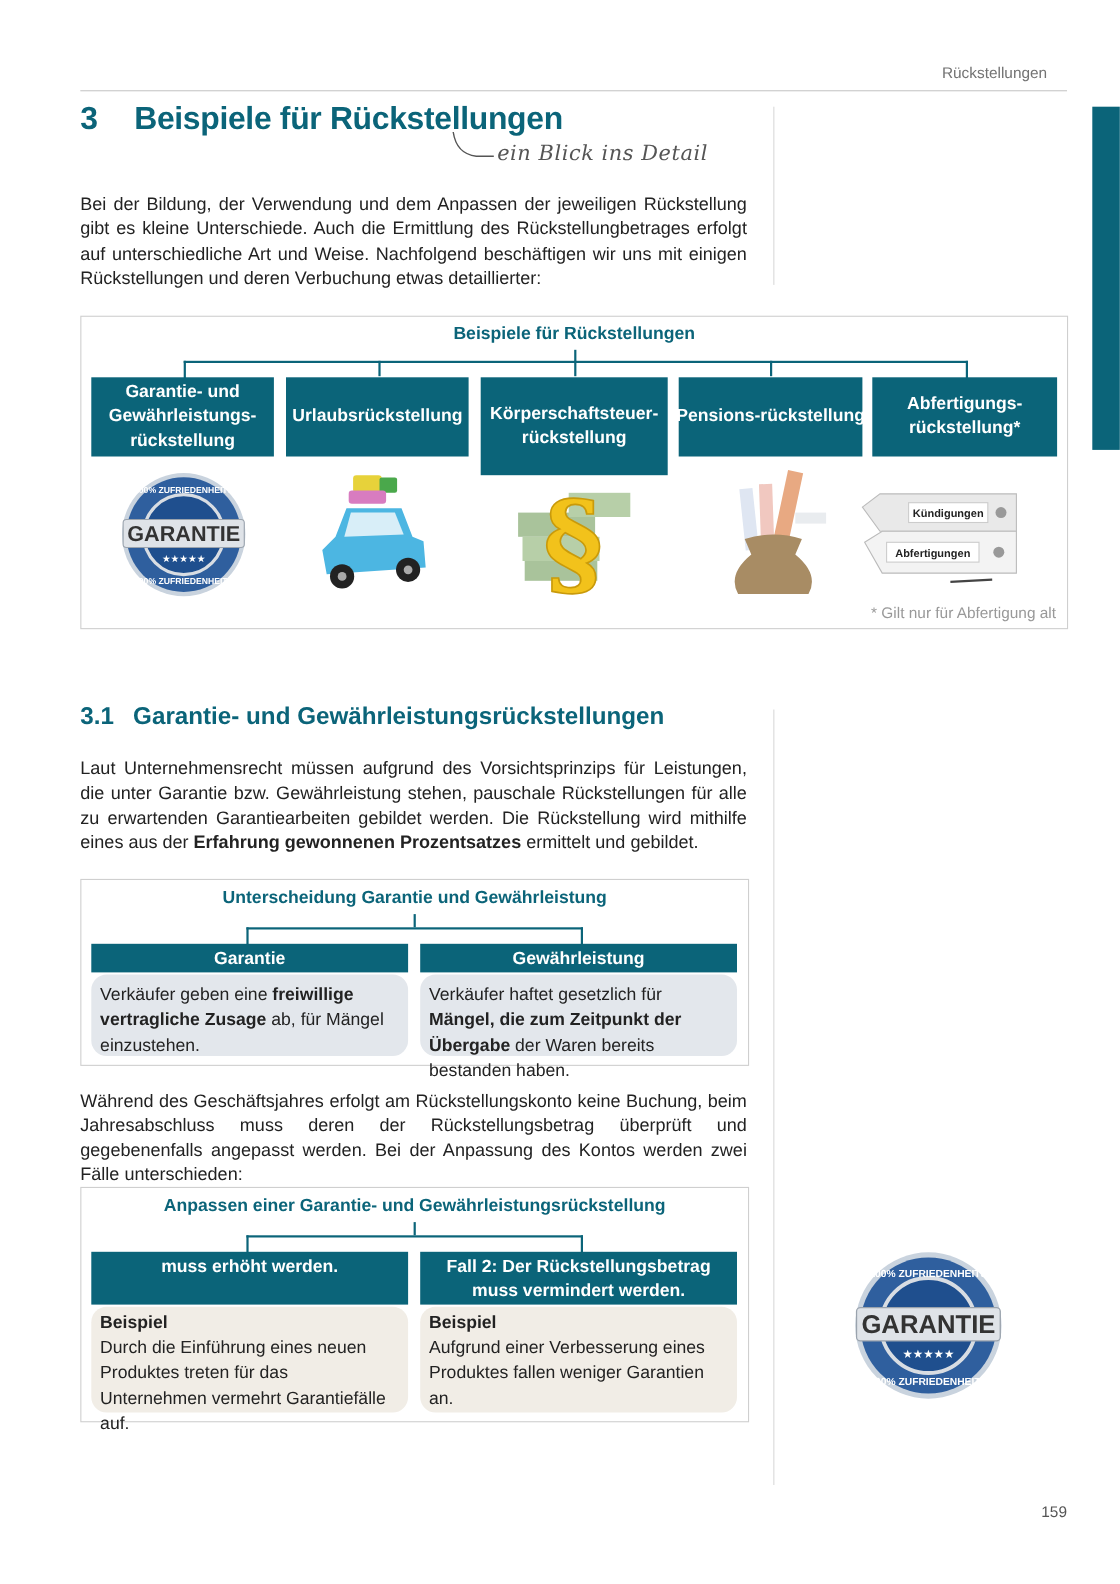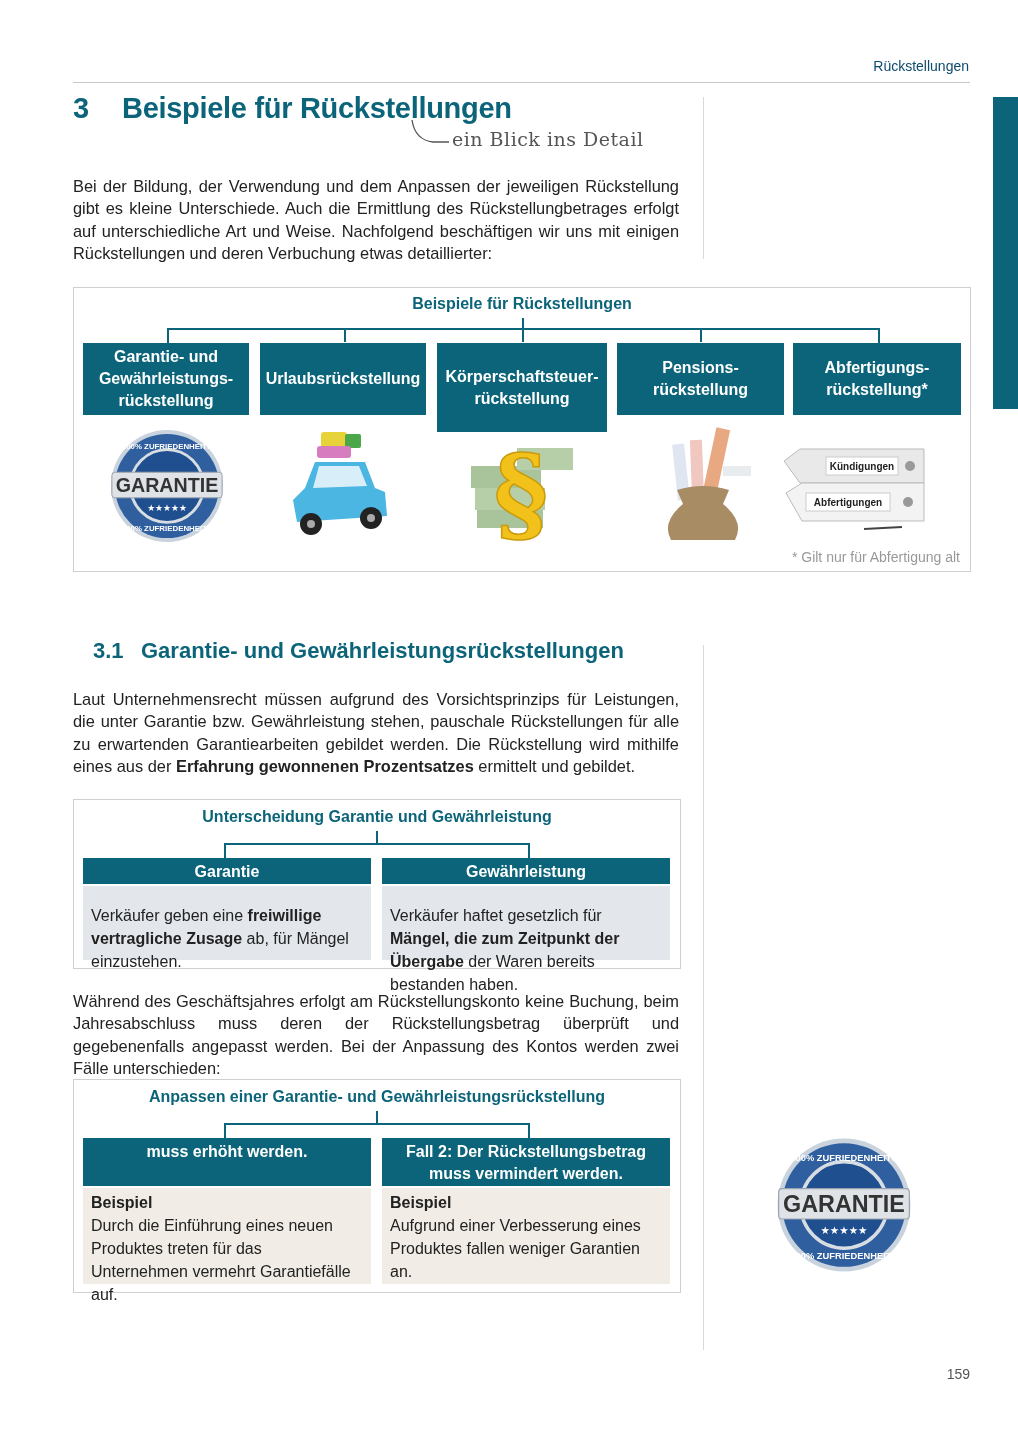--- a/index.html
+++ b/index.html
@@ -1,46 +1,46 @@
 <!DOCTYPE html>
 <html><head>
 <meta charset="utf-8">
 <style>
   html, body { margin: 0; padding: 0; }
   body {
     width: 1018px; height: 1440px; position: relative; background: #ffffff;
     font-family: "Liberation Sans", sans-serif; color: #222; overflow: hidden;
   }
   .abs { position: absolute; }
-  .running-head { right: 49px; top: 58px; font-size: 14px; color: #0c4a6e; }
+  .running-head { right: 66px; top: 58px; font-size: 14px; color: #737373; }
   .head-rule { left: 73px; top: 82px; width: 897px; height: 1px; background: #c8c8c8; }
   .side-tab { left: 993px; top: 97px; width: 25px; height: 312px; background: #0b6479; }
   .col-rule { width: 1px; background: #d9d9d9; }
 
   .h1 { left: 73px; top: 92px; font-size: 29px; font-weight: bold; color: #0b6479; letter-spacing: -0.3px; }
   .h1 .num { display: inline-block; width: 49px; }
-  .subtitle { left: 452px; top: 128px; font-family: "DejaVu Serif", serif; font-size: 19px; color: #555; letter-spacing: 0.5px; }
+  .subtitle { left: 452px; top: 128px; font-family: "DejaVu Serif", serif; font-style: italic; font-size: 19px; color: #555; letter-spacing: 0.5px; }
   .hook { left: 409px; top: 118px; width: 40px; height: 28px; }
 
   .para { font-size: 16.4px; line-height: 22.4px; text-align: justify; color: #222; }
   .para b { font-weight: bold; }
 
   .box { border: 1px solid #cfcfcf; background: #fff; }
   .box-title { position: absolute; left: 0; right: 0; text-align: center; font-weight: bold; color: #0b6479; font-size: 16px; }
   .conn { position: absolute; border-color: #0b6479; border-style: solid; border-width: 0; }
 
   .cat-btn { position: absolute; background: #0b6479; color: #fff; font-weight: bold; font-size: 16px; line-height: 22px; text-align: center; display: flex; align-items: center; justify-content: center; }
   .cat-img { position: absolute; display: flex; align-items: center; justify-content: center; }
   .footnote { position: absolute; right: 10px; bottom: 6px; font-size: 14px; color: #999; margin-left: 32px; }
 
   .h2 { left: 73px; top: 638px; font-size: 22px; font-weight: bold; color: #0b6479; }
-  .h2 .num { display: inline-block; width: 48px; margin-left: 20px; }
+  .h2 .num { display: inline-block; width: 48px; }
 
   .th { position: absolute; background: #0b6479; color: #fff; font-weight: bold; font-size: 16px; text-align: center; line-height: 22px; }
-  .td { position: absolute; font-size: 16px; line-height: 23px; padding: 18px 8px; box-sizing: border-box; color: #222; }
+  .td { position: absolute; font-size: 16px; line-height: 23px; padding: 7px 8px; box-sizing: border-box; color: #222; border-radius: 14px; }
   .td.grey { background: #e3e7ec; }
   .td.beige { background: #f1ede6; }
 
   .page-num { right: 48px; top: 1366px; font-size: 14px; color: #555; }
 </style>
 </head>
 <body>
 
 <div class="abs running-head">Rückstellungen</div>
 <div class="abs head-rule"></div>
@@ -73,21 +73,21 @@
     <span>Gewährleistungs-</span>
     <span>rückstellung</span>
   </div>
   <div class="cat-btn" style="left:186px; top:55px; width:166px; height:72px;">
     <span>Urlaubsrückstellung</span>
   </div>
   <div class="cat-btn" style="left:363px; top:55px; width:170px; height:89px; flex-direction:column;">
     <span>Körperschaftsteuer-</span>
     <span>rückstellung</span>
   </div>
-  <div class="cat-btn" style="left:543px; top:55px; width:167px; height:72px; flex-direction:column;">
+  <div class="cat-btn" style="left:543px; top:55px; width:167px; height:72px; ">
     <span>Pensions-</span>
     <span>rückstellung</span>
   </div>
   <div class="cat-btn" style="left:719px; top:55px; width:168px; height:72px; flex-direction:column;">
     <span>Abfertigungs-</span>
     <span>rückstellung*</span>
   </div>
 
   <div class="cat-img" style="left:30px; top:135px; width:126px; height:126px;">
     <svg width="118" height="118" viewBox="0 0 120 120">

